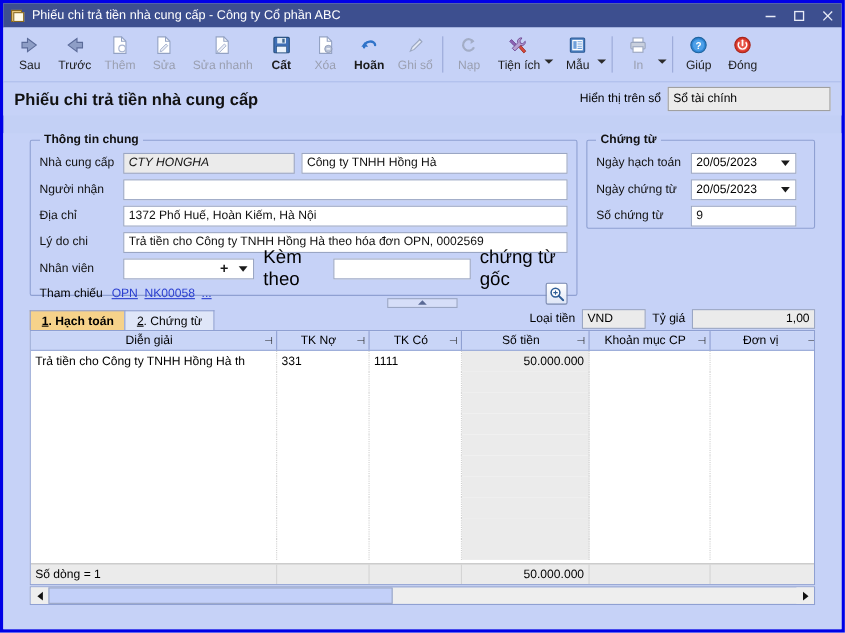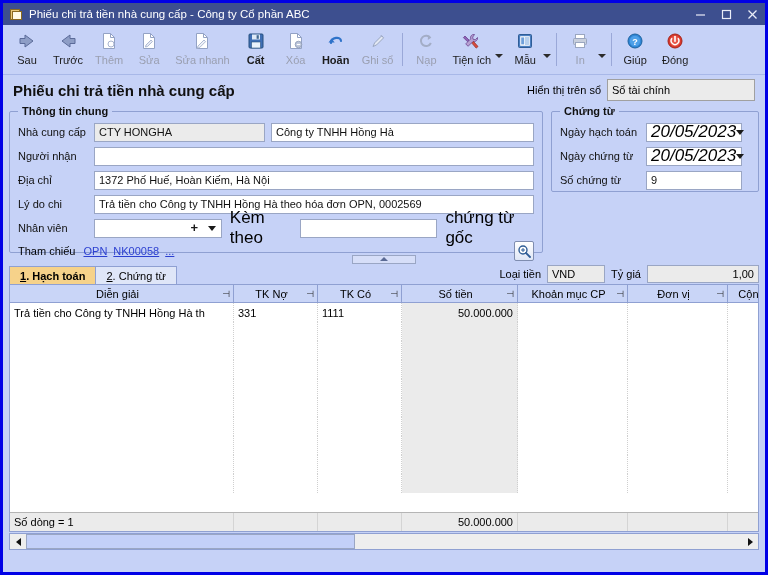--- a/index.html
+++ b/index.html
@@ -135,22 +135,23 @@
     padding: 0 4px;
     font-size: 11px;
   }
 
   
   .body-area {
     flex: 1 1 auto;
     background: #c6d2f7;
     display: flex;
     flex-direction: column;
-    padding: 0 6px;
+    padding: 0 24px;
     overflow: hidden;
+    margin-top: 16px;
   }
   .panels { display: flex; gap: 8px; flex: none; }
 
   fieldset.grp {
     border: 1px solid #8fa0d2;
     border-radius: 2px;
     margin: 0;
     padding: 4px 8px 6px 8px;
     background: transparent;
   }
@@ -182,21 +183,21 @@
     font-size: 11px;
     display: flex;
     align-items: center;
     padding: 0 4px;
     color: #111;
     overflow: hidden;
     white-space: nowrap;
   }
   .inp.grey { background: #ebebeb; }
 
-  .w-supplier { width: 171px; }
+  .w-supplier { width: 156px; font-style: italic; }
   .w-suppliername { flex: 1 1 auto; margin-left: 6px; }
   .w-full { flex: 1 1 auto; }
   .w-emp { width: 140px; position: relative; padding-right: 36px; }
   .w-kem { width: 156px; }
 
   .emp-btns {
     position: absolute; right: 0; top: 0;
     height: 17px; display: flex; align-items: center;
   }
   .emp-plus {
@@ -211,23 +212,22 @@
     border-left:4px solid transparent;
     border-right:4px solid transparent;
     border-top:5px solid #1a1a1a;
   }
 
   .combo {
     width: 96px; height: 19px;
     border: 1px solid #9aa6c4;
     background: #ffffff;
     display: flex; align-items: center;
-    font-size: 17px;
+    font-size: 11px;
     padding: 0 2px 0 4px;
-    font-style: italic;
   }
   .combo .cv { flex: 1 1 auto; }
   .combo .cb { width: 14px; display:flex; align-items:center; justify-content:center; }
 
   .refrow { height: 20px; display: flex; align-items: center; }
   .reflinks { display: flex; gap: 6px; margin-left: 8px; }
   .reflinks a {
     color: #2b3fd0;
     text-decoration: underline;
     font-size: 11px;

